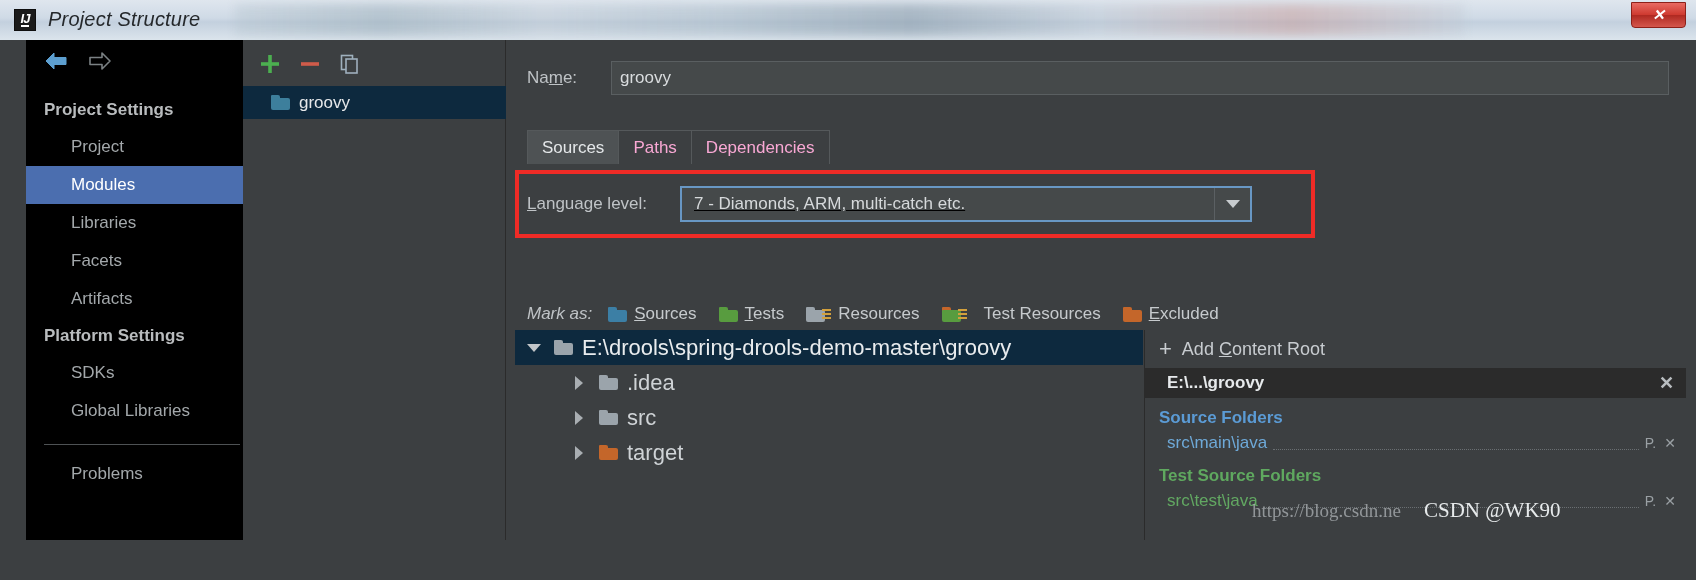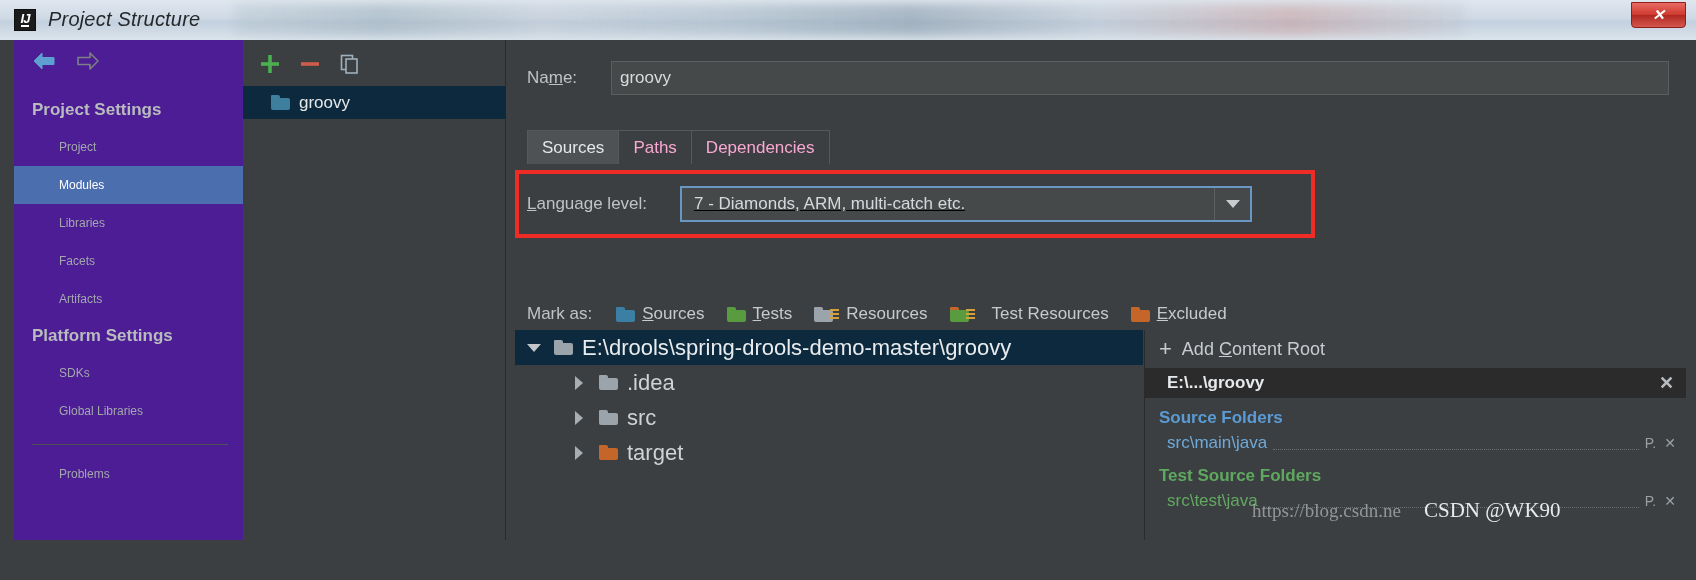--- a/index.html
+++ b/index.html
@@ -46,34 +46,34 @@
   }
 
   
   .dialog {
     position: absolute; left: 10px; top: 40px; width: 1676px; height: 500px;
     background: #3c3f41;
   }
 
   
   .nav {
-    position: absolute; left: 4px; top: 0; width: 232px; height: 500px;
-    background: #4c1d95; border-right: 1px solid #2b2b2b;
+    position: absolute; left: 16px; top: 0; width: 232px; height: 500px;
+    background: #000000; border-right: 1px solid #2b2b2b;
   }
   .nav-toolbar { position: absolute; left: 0; top: 0; width: 232px; height: 40px; }
   .arrow-ico { position: absolute; top: 11px; width: 26px; height: 20px; }
   .arrow-ico svg { display: block; }
   .nav-list { position: absolute; left: 0; top: 52px; width: 232px; }
   .nav-group {
     height: 36px; line-height: 36px; padding-left: 18px;
     font-size: 17px; font-weight: bold; color: #b9bcbe;
   }
   .nav-item {
     height: 38px; line-height: 38px; padding-left: 45px;
-    font-size: 12px; color: #a3a8ab;
+    font-size: 17px; color: #a3a8ab;
   }
   .nav-item.selected { background: #4b6eaf; color: #ffffff; }
   .nav-sep {
     margin: 14px 18px 10px 18px; height: 1px; background: #4e5254;
   }
 
   
   .modcol {
     position: absolute; left: 233px; top: 0; width: 263px; height: 500px;
     background: #3c3f41; border-right: 1px solid #2b2b2b;
@@ -146,21 +146,21 @@
     width: 0; height: 0; border-left: 7px solid transparent;
     border-right: 7px solid transparent; border-top: 8px solid #c8cccf;
   }
 
   
   .markas {
     position: absolute; left: 20px; top: 260px; height: 28px;
     display: flex; align-items: center; gap: 0;
     font-size: 17px; color: #bfc3c6;
   }
-  .markas-label { margin-right: 24px; }
+  .markas-label { margin-right: 16px; font-style: italic; }
   .mark-btn {
     display: flex; align-items: center; gap: 7px; margin-right: 22px;
     color: #c6cacd;
   }
   .mark-btn u { text-decoration: underline; }
 
   
   .fld { position: relative; width: 19px; height: 15px; flex: none; }
   .fld i {
     position: absolute; left: 0; bottom: 0; width: 19px; height: 12px;

